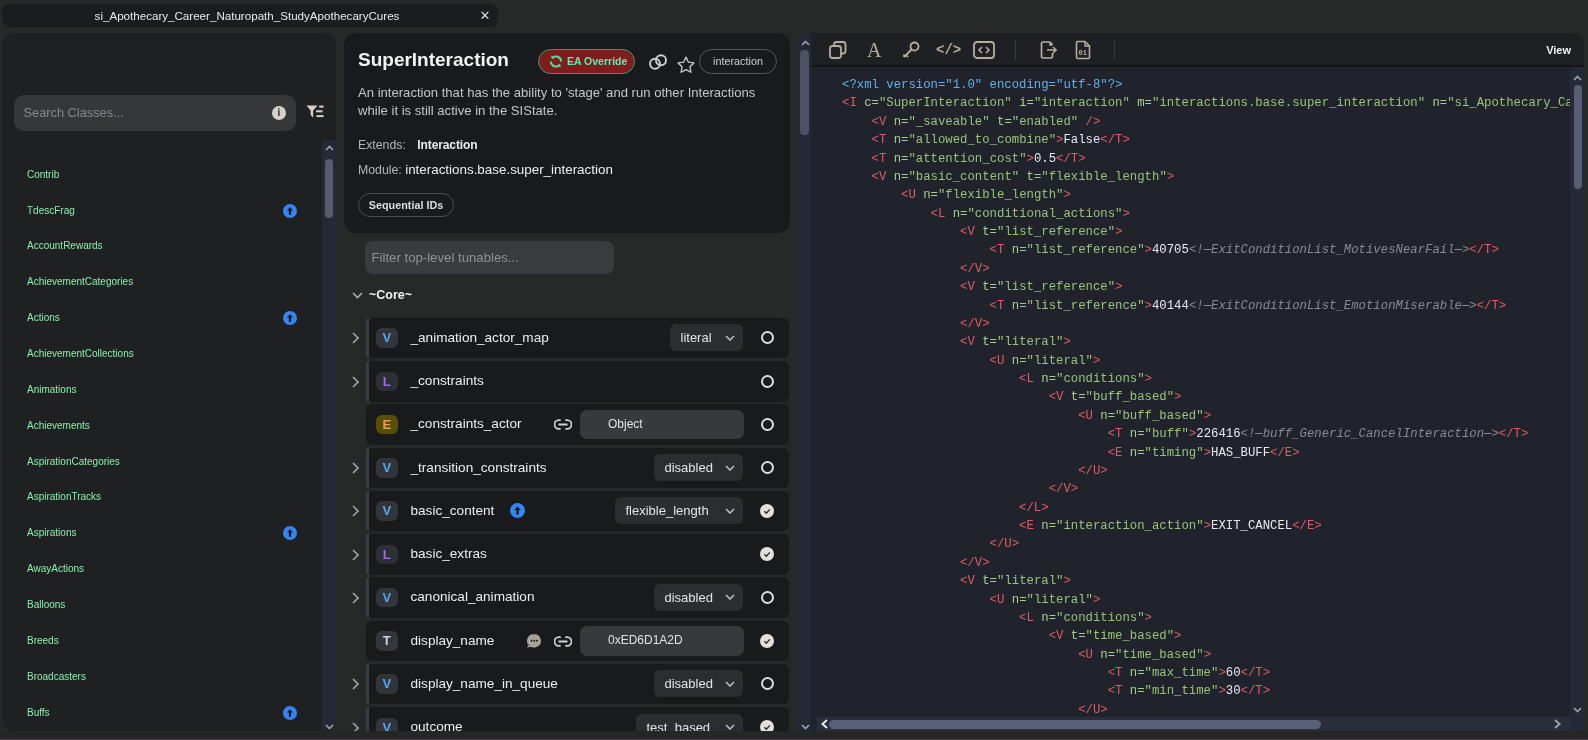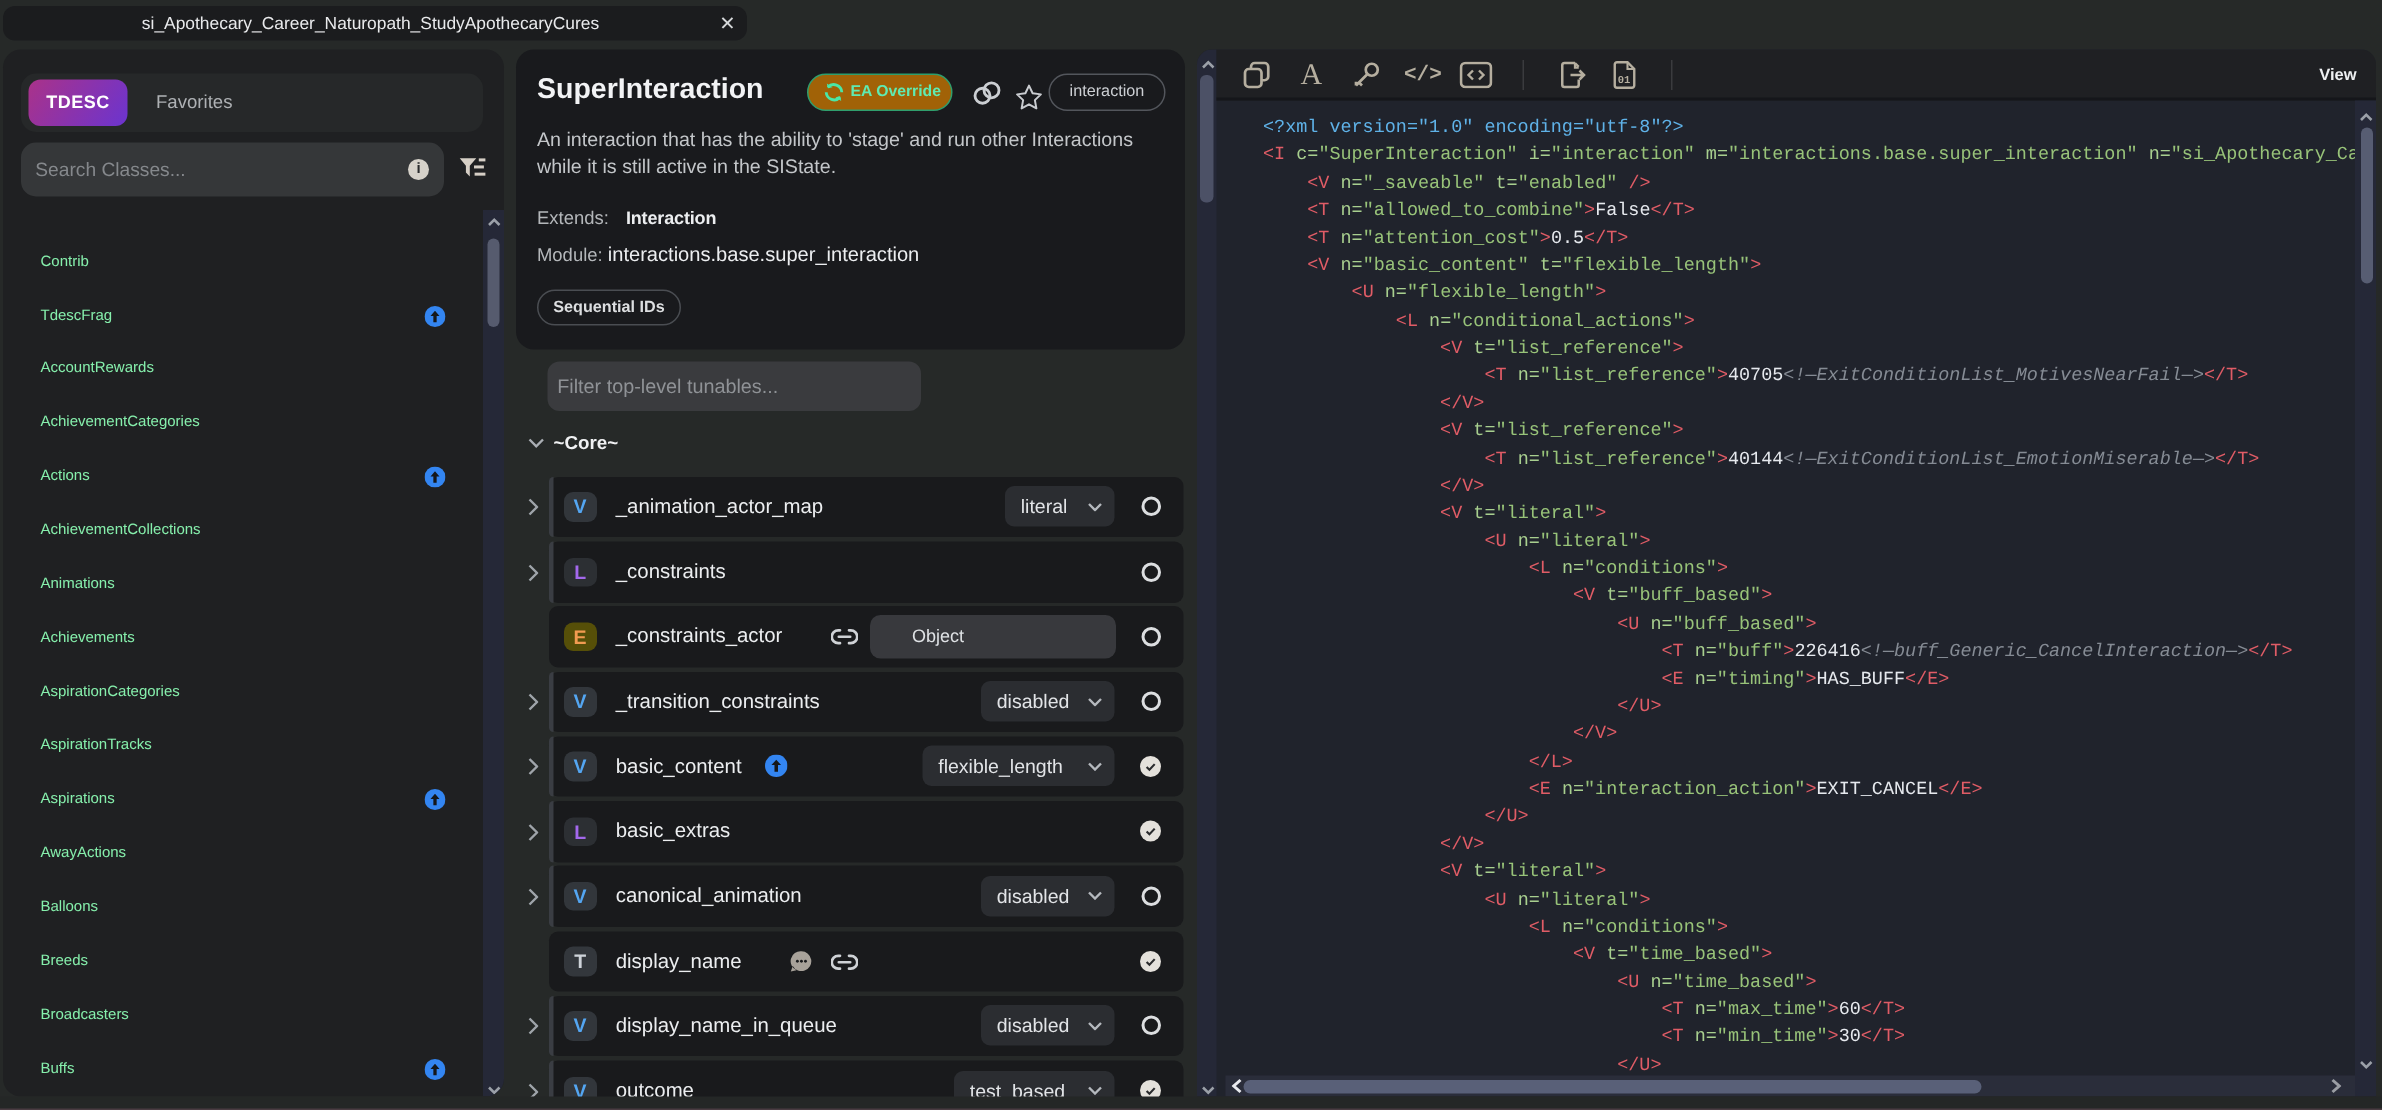--- a/index.html
+++ b/index.html
@@ -21,21 +21,21 @@
   .sb-search-ph { left:9.5px; top:0; height:36px; line-height:36px; color:#85888c; font-size:12.8px; }
   .sb-info { left:258px; top:11px; width:14px; height:14px; border-radius:50%; background:#d6d2ca; color:#2a2b2d; font-size:10px; font-weight:bold; text-align:center; line-height:14px; }
   .sb-filter { left:304px; top:72px; width:18px; height:14px; }
   .sb-item { left:25px; height:20px; line-height:20px; color:#86efac; font-size:10px; }
   .sb-scroll { left:320px; top:107px; width:14px; height:591px; background:#252837; }
   .sb-thumb { left:3px; top:19px; width:8px; height:59px; background:#565b6e; border-radius:4px; }
   
   .mid-head { left:344px; top:33px; width:446px; height:200px; background:#191a1d; border-radius:12px; }
   .mid-cont { left:344px; top:234px; width:446px; height:497px; }
   .title { left:14px; top:15.5px; color:#f2f3f5; font-weight:bold; font-size:19px; letter-spacing:0; }
-  .ea-pill { left:194px; top:16px; width:97px; height:25px; border:1.5px solid #2f9e6d; background:#a16207; border-radius:13px; }
+  .ea-pill { left:194px; top:16px; width:97px; height:25px; border:1.5px solid #2f9e6d; background:#7f1d1d; border-radius:13px; }
   .ea-text { left:28px; top:0; line-height:22px; color:#5febb2; font-weight:bold; font-size:10.5px; white-space:nowrap; }
   .hicon { color:#c9ccd0; }
   .int-pill { left:355px; top:16px; width:78px; height:25px; border:1.2px solid #53565c; border-radius:13px; color:#cdd0d4; font-size:10.8px; text-align:center; line-height:22px; }
   .desc { left:14px; top:50.5px; width:440px; color:#c3c6c9; font-size:13.1px; line-height:18px; }
   .lbl { color:#b4b7ba; font-size:12.3px; }
   .lblv { color:#eceef0; font-weight:bold; font-size:12px; letter-spacing:-0.1px; }
   .seq-pill { left:14px; top:160px; width:96px; height:24px; border:1.2px solid #4a4d52; border-radius:13px; color:#dcdee0; font-weight:bold; font-size:10.8px; text-align:center; line-height:22px; }
   
   .filter { left:21px; top:7px; width:249px; height:33px; background:#3a3b3e; border-radius:8px; color:#8f9296; font-size:13.2px; line-height:33px; padding-left:6.5px; }
   .core { left:25px; top:54px; color:#f0f1f3; font-weight:bold; font-size:12.5px; }
@@ -72,24 +72,20 @@
 
 <div id="stage">
   <div class="abs bottomstrip"></div>
   <div class="abs bottomline"></div>
   <div class="abs tab">
     <div class="abs tabtext">si_Apothecary_Career_Naturopath_StudyApothecaryCures</div>
     <div class="abs tabx">✕</div>
   </div>
 
   <div class="abs sidebar" id="sidebar">
-    <div class="abs sb-tabs">
-      <div class="abs sb-tdesc">TDESC</div>
-      <div class="abs sb-fav">Favorites</div>
-    </div>
     <div class="abs sb-search">
       <div class="abs sb-search-ph">Search Classes...</div>
       <div class="abs sb-info">i</div>
     </div>
     <svg class="abs sb-filter" viewBox="0 0 18 14">
         <path d="M0.5 0.5 H11.5 L7.2 5.5 V12.6 L4.6 10 V5.5 Z" fill="#d6cfc6"></path>
         <rect x="13.2" y="0.6" width="4.4" height="2" fill="#d6cfc6"></rect>
         <rect x="10" y="5.3" width="6.6" height="2" fill="#d6cfc6"></rect>
         <rect x="10.4" y="10.1" width="7.2" height="2" fill="#d6cfc6"></rect>
       </svg>
@@ -251,20 +247,21 @@
           <div class="abs rname">display_name</div>
           <svg class="abs" style="left:160px;top:12.25px;" width="16" height="16" viewBox="0 0 16 16">
             <path d="M8.3 1.2 a6.6 6.6 0 1 1 -5.8 9.8 L1.2 14.6 L5 13.8 A6.6 6.6 0 0 1 8.3 1.2 Z" fill="#a8a29a"></path>
             <circle cx="5.6" cy="7.8" r="0.95" fill="#1a1b1d"></circle>
             <circle cx="8.3" cy="7.8" r="0.95" fill="#1a1b1d"></circle>
             <circle cx="11" cy="7.8" r="0.95" fill="#1a1b1d"></circle>
           </svg>
           <svg class="abs" style="left:188px;top:15px;" width="18" height="11" viewBox="0 0 18 11">
             <path d="M6 1.2 H4.8 a4.3 4.3 0 0 0 0 8.6 H6 M12 1.2 H13.2 a4.3 4.3 0 0 1 0 8.6 H12 M5.2 5.5 H12.8" stroke="#cfd2d6" stroke-width="1.8" fill="none" stroke-linecap="round"></path>
           </svg>
+          <div class="abs rinput" style="left:214px;width:164px;">0xED6D1A2D</div>
           <div class="abs circle-ck"><svg width="14" height="14" viewBox="0 0 14 14">
               <path d="M4.4 7.3 L6.3 9.2 L9.8 5.4" stroke="#2a2b2d" stroke-width="1.4" fill="none"></path>
             </svg></div>
         </div>
         <div class="abs row exp" style="top:429.5px;">
           <div class="abs badge b-v">V</div>
           <div class="abs rname">display_name_in_queue</div>
           <div class="abs dd" style="left:287.5px;width:89px;">disabled<svg class="ddch" width="10" height="6" viewBox="0 0 10 6">
               <path d="M1 1 L5 5 L9 1" stroke="#b5b9be" stroke-width="1.6" fill="none"></path>
             </svg></div>

